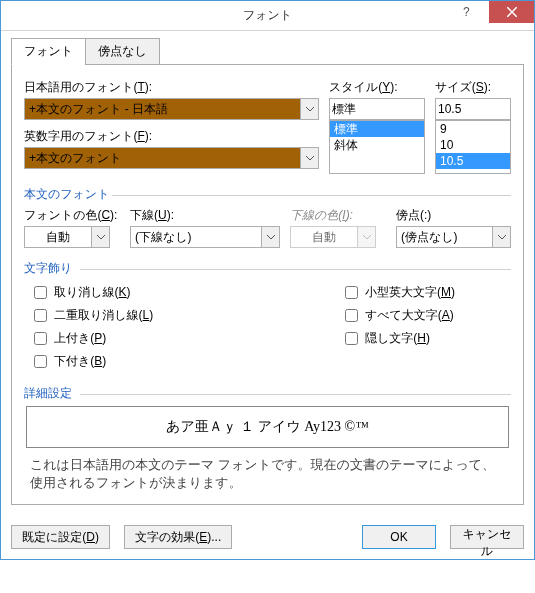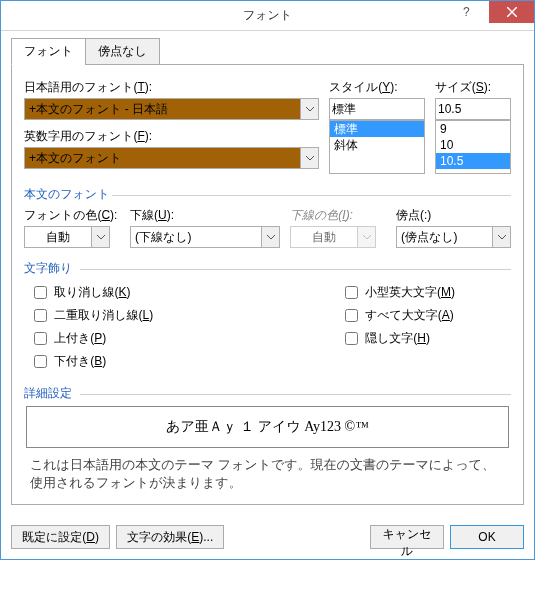--- a/index.html
+++ b/index.html
@@ -31,21 +31,21 @@
 .group-label::after { content: ""; position: absolute; left: 88px; right: 0; top: 50%; border-top: 1px solid #d0d0d0; }
 .group-label.short::after { left: 56px; }
 .dd { display: flex; }
 .dd select, .ddbox { height: 22px; border: 1px solid #aeaeae; background: #fff; padding: 0 2px; }
 .ddarrow { width: 18px; height: 22px; border: 1px solid #aeaeae; border-left: none; background: #efefef; display: flex; align-items: center; justify-content: center; }
 .colorbox { width: 68px; display: flex; align-items: center; justify-content: center; border: 1px solid #aeaeae; height: 22px; }
 .check { display: flex; align-items: center; gap: 4px; margin: 2px 0; }
 .check input { width: 13px; height: 13px; }
 .preview { border: 1px solid #888; background: #fff; height: 42px; display: flex; align-items: center; justify-content: center; margin: 4px 2px; font-family: "MS Mincho", serif; font-size: 14px; }
 .desc { font-size: 13px; color: #444; padding: 4px 6px 2px 6px; line-height: 1.4; }
-.footer { display: flex; padding: 10px; gap: 6px; justify-content: space-between; }
+.footer { display: flex; padding: 10px; gap: 14px; justify-content: space-between; }
 .btnf { height: 24px; border: 1px solid #ababab; background: #f0f0f0; padding: 0 10px; cursor: default; }
 .btnf.default { border: 1px solid #3498db; }
 svg.chev { width: 8px; height: 8px; }
 u { text-decoration: underline; }
 </style>
 </head>
 <body>
 
 <div class="window">
   <div class="titlebar">
@@ -199,16 +199,16 @@
       <div class="group-label short">詳細設定</div>
       <div class="preview">あア亜Ａｙ １ アイウ Ay123 ©™</div>
       <div class="desc">これは日本語用の本文のテーマ フォントです。現在の文書のテーマによって、使用されるフォントが決まります。</div>
     </div>
   </div>
 
   <div class="footer">
     <button class="btnf">既定に設定(<u>D</u>)</button>
     <button class="btnf">文字の効果(<u>E</u>)...</button>
     <div style="flex:1"></div>
+    <button class="btnf default" style="width:74px">OK</button>
     <button class="btnf" style="width:74px">キャンセル</button>
-    <button class="btnf default" style="width:74px">OK</button>
   </div>
 </div>
 
 </body></html>

